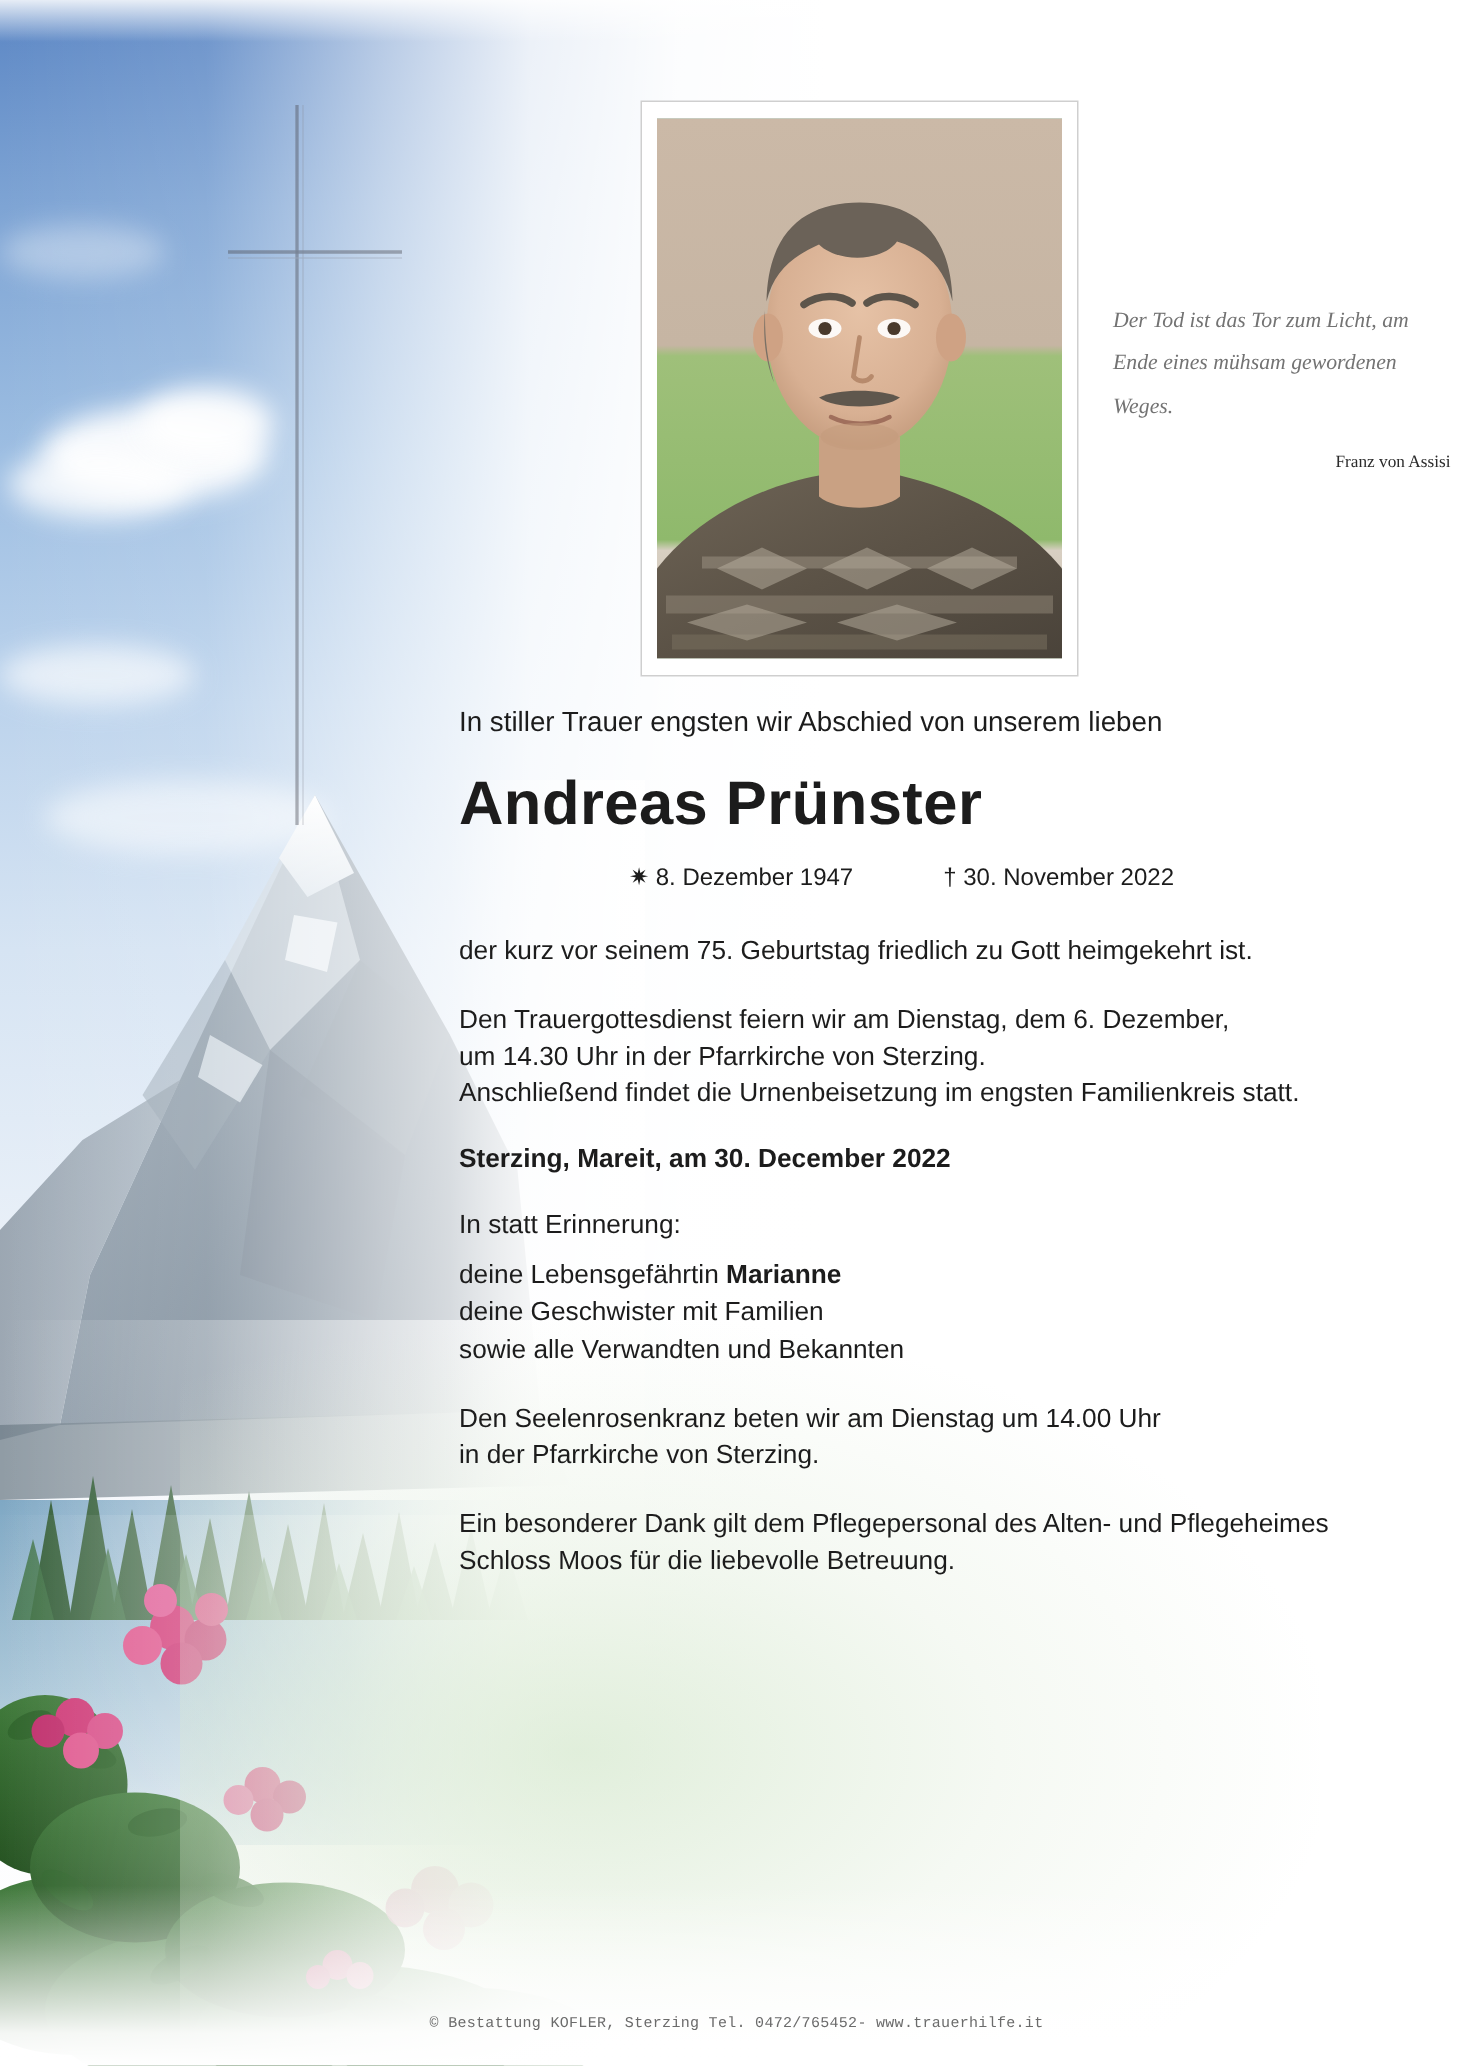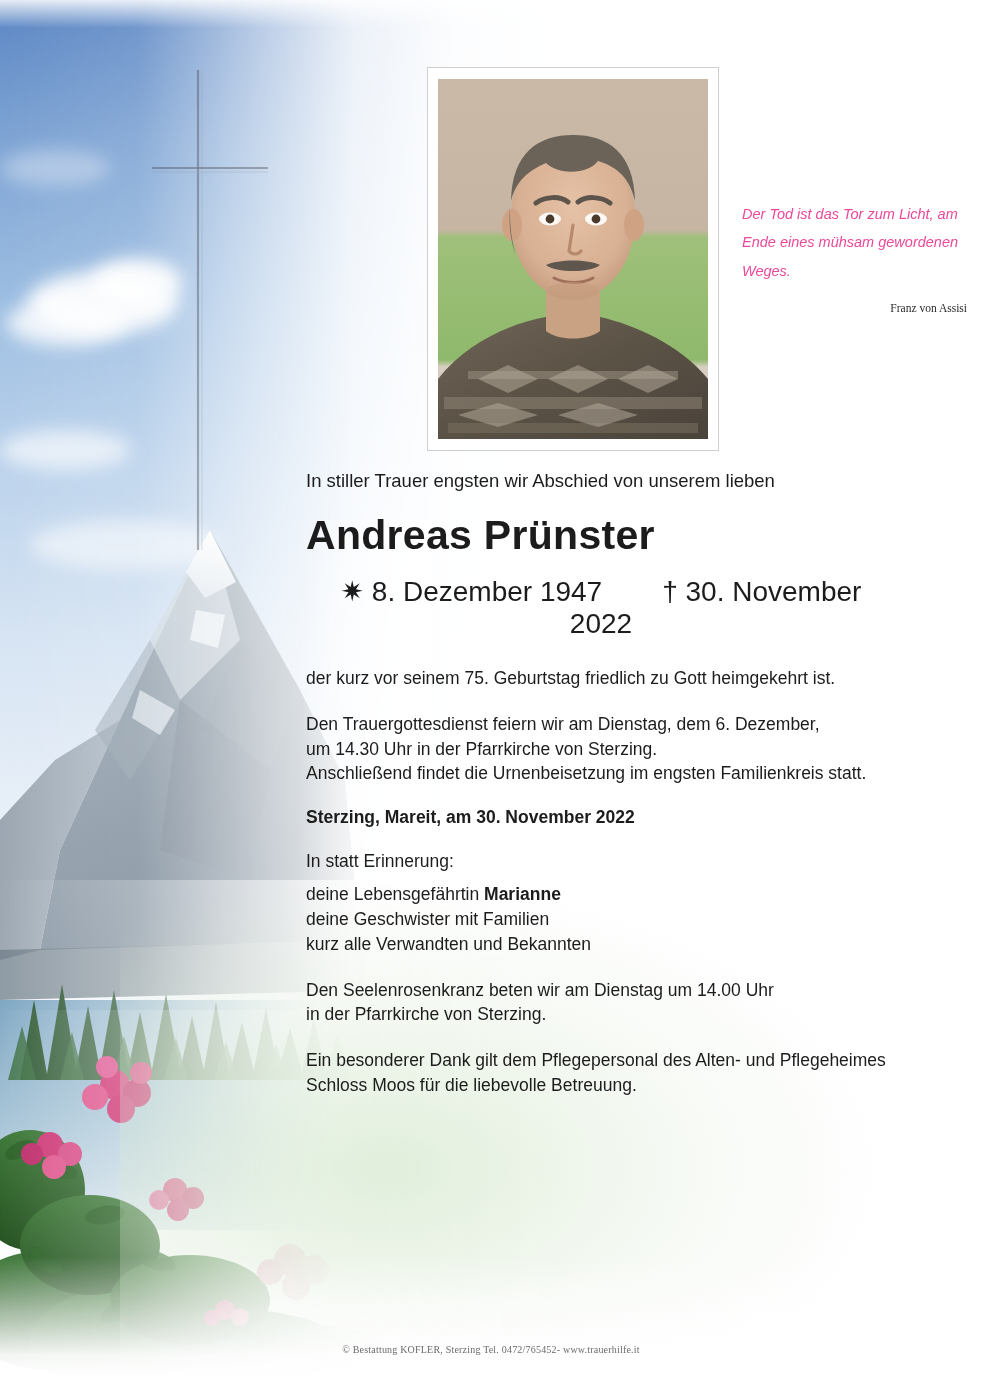--- a/index.html
+++ b/index.html
@@ -160,25 +160,25 @@
     overflow: hidden;
     background: #8d9b84;
   }
   .portrait-inner svg { display:block; }
 
   
   .quote {
     position: absolute;
     left: 742px; top: 200px;
     width: 225px;
-    font-family: Liberation Sans, sans-serif;
+    font-family: Liberation Serif, serif;
     font-style: italic;
     font-size: 14.5px;
     line-height: 1.95;
-    color: #ec4899;
+    color: #737373;
     text-align: left;
   }
   .quote-author {
     position: absolute;
     left: 742px; top: 302px;
     width: 225px;
     text-align: right;
     font-family: "Liberation Serif", serif;
     font-size: 11.5px;
     color: #2b2b2b;
@@ -199,21 +199,21 @@
   .name {
     font-size: 41px;
     font-weight: bold;
     letter-spacing: .3px;
     text-align: left;
     margin: 0 0 16px 0;
     padding-right: 80px;
   }
   .dates {
     text-align: center;
-    font-size: 28px;
+    font-size: 16px;
     margin: 0 0 26px 0;
     padding-right: 70px;
   }
   .dates .birth { margin-right: 60px; }
   .para {
     font-size: 17.5px;
     line-height: 1.42;
     margin: 0 0 21px 0;
   }
   .bold-line {
@@ -223,21 +223,21 @@
   }
   .inline-bold { font-weight: bold; }
   .para.small-gap { margin-bottom: 8px; }
 
   
   .footer {
     position: absolute;
     left: 0; bottom: 22px;
     width: 982px;
     text-align: center;
-    font-family: Liberation Serif, serif;
+    font-family: Liberation Mono, monospace;
     font-size: 10px;
     color: #6b6b6b;
     letter-spacing: .2px;
   }
 </style>
 </head>
 <body>
 
 <div class="card">
 
@@ -507,28 +507,28 @@
     <div class="dates">
       <span class="birth">✷ 8. Dezember 1947</span><span class="death">† 30. November 2022</span>
     </div>
 
     <p class="para" style="white-space:pre-line">der kurz vor seinem 75. Geburtstag friedlich zu Gott heimgekehrt ist.</p>
 
     <p class="para" style="white-space:pre-line">Den Trauergottesdienst feiern wir am Dienstag, dem 6. Dezember,
 um 14.30 Uhr in der Pfarrkirche von Sterzing.
 Anschließend findet die Urnenbeisetzung im engsten Familienkreis statt.</p>
 
-    <p class="bold-line">Sterzing, Mareit, am 30. November 2022</p>
+    <p class="bold-line">Sterzing, Mareit, am 30. December 2022</p>
 
     <p class="para small-gap">In statt Erinnerung:</p>
 
     <p class="para">
       <span>deine Lebensgefährtin </span><span class="inline-bold">Marianne</span><br>
       <span>deine Geschwister mit Familien</span><br>
-      <span>kurz alle Verwandten und Bekannten</span>
+      <span>sowie alle Verwandten und Bekannten</span>
     </p>
 
     <p class="para" style="white-space:pre-line">Den Seelenrosenkranz beten wir am Dienstag um 14.00 Uhr
 in der Pfarrkirche von Sterzing.</p>
 
     <p class="para" style="white-space:pre-line">Ein besonderer Dank gilt dem Pflegepersonal des Alten- und Pflegeheimes
 Schloss Moos für die liebevolle Betreuung.</p>
 
 
   </div>

